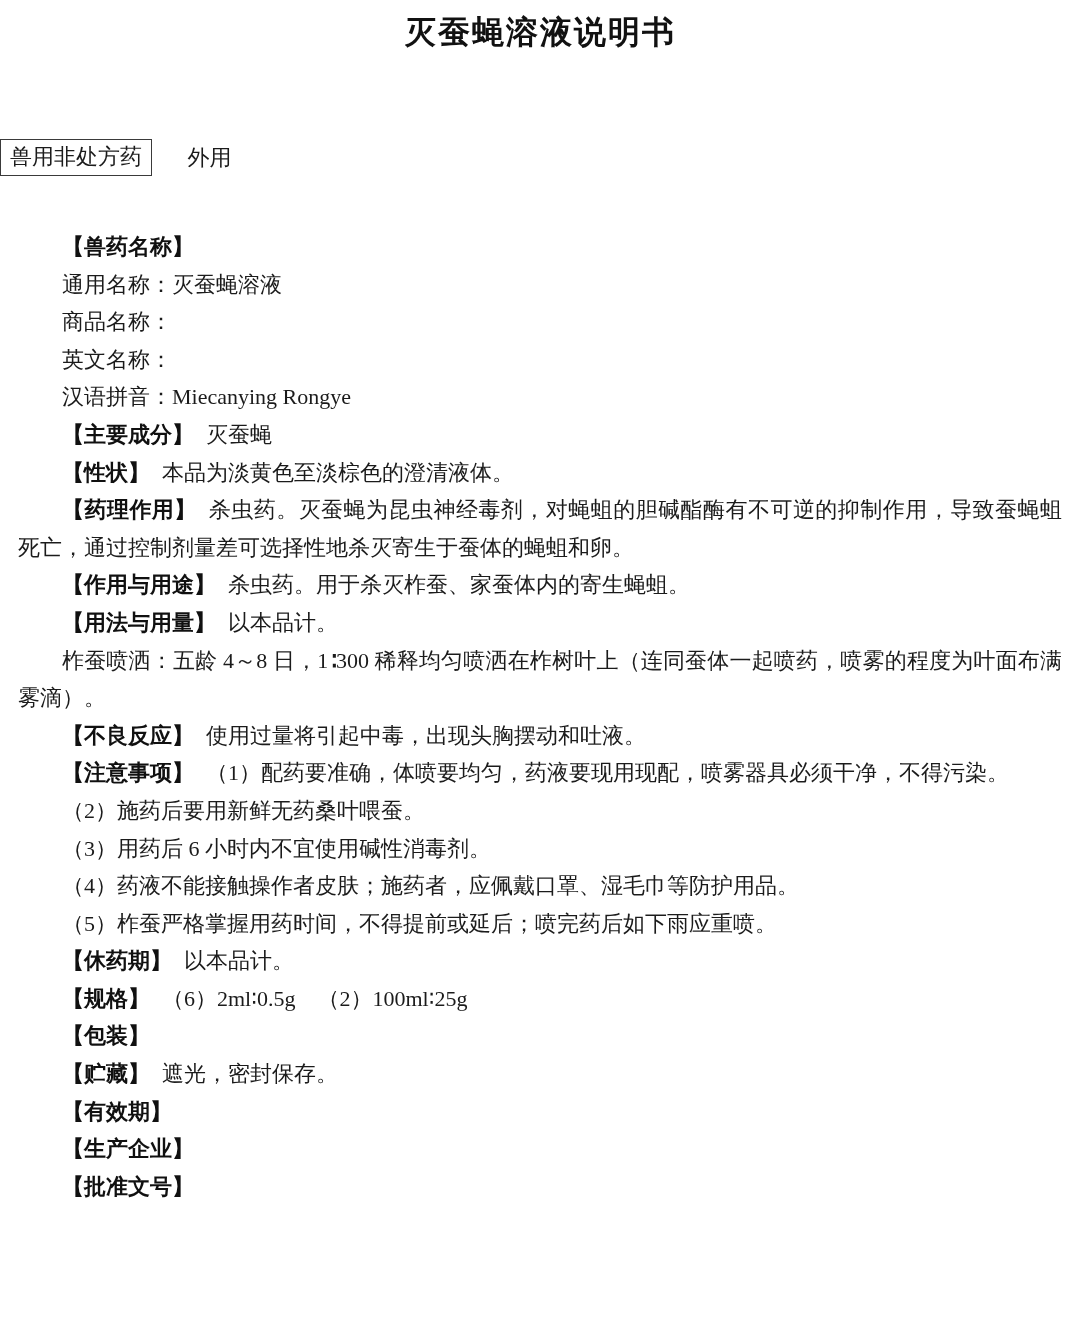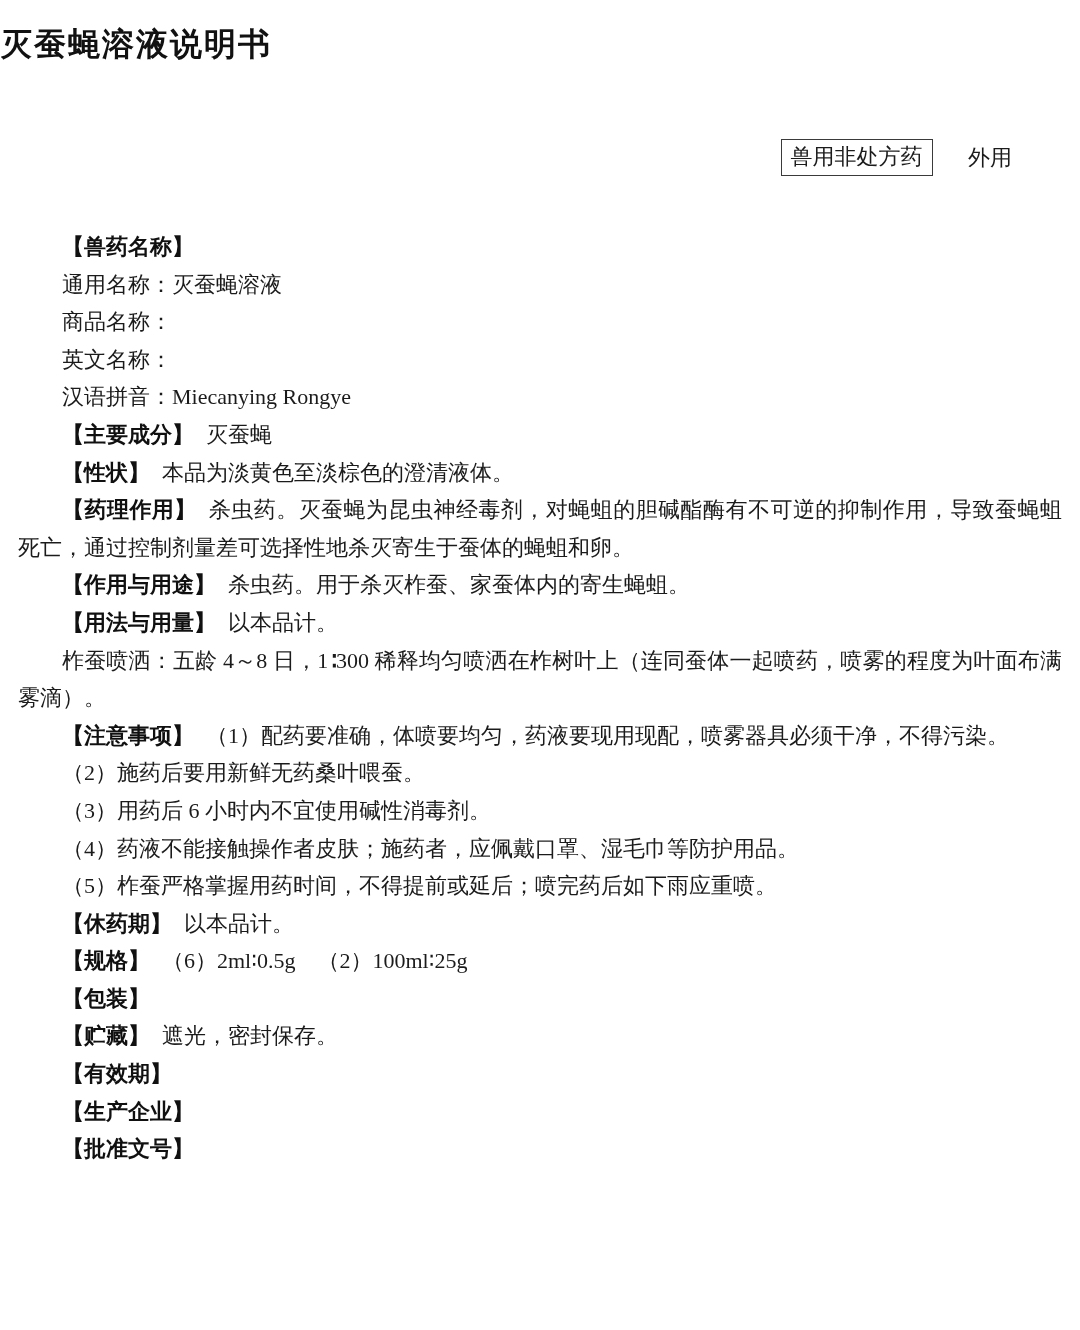--- a/index.html
+++ b/index.html
@@ -7,33 +7,33 @@
     position: relative;
     width: 1080px;
     height: 1330px;
     background: #ffffff;
     font-family: "Liberation Serif", "DejaVu Serif", serif;
     color: #1b1b1b;
     overflow: hidden;
   }
   .doc-title {
     margin: 0;
-    padding-top: 23px;
+    padding-top: 11px;
+    text-align: center;
     font-family: "Liberation Sans", "DejaVu Sans", sans-serif;
     font-weight: bold;
     font-size: 32px;
     letter-spacing: 2px;
     color: #111111;
   }
   .badge-row {
     position: absolute;
     top: 139px;
     left: 0;
     width: 1012px;
-    text-align: right;
     font-size: 22px;
     white-space: nowrap;
   }
   .badge-box {
     display: inline-block;
     border: 1px solid #3a3a3a;
     padding: 2px 9px 3px 9px;
     vertical-align: middle;
   }
   .badge-suffix {
@@ -80,20 +80,21 @@
     <p><span class="line-text">通用名称：灭蚕蝇溶液</span></p>
     <p><span class="line-text">商品名称：</span></p>
     <p><span class="line-text">英文名称：</span></p>
     <p><span class="line-text">汉语拼音：Miecanying Rongye</span></p>
     <p><span class="line-header">【主要成分】</span><span class="line-text">灭蚕蝇</span></p>
     <p><span class="line-header">【性状】</span><span class="line-text">本品为淡黄色至淡棕色的澄清液体。</span></p>
     <p><span class="line-header">【药理作用】</span><span class="line-text">杀虫药。灭蚕蝇为昆虫神经毒剂，对蝇蛆的胆碱酯酶有不可逆的抑制作用，导致蚕蝇蛆死亡，通过控制剂量差可选择性地杀灭寄生于蚕体的蝇蛆和卵。</span></p>
     <p><span class="line-header">【作用与用途】</span><span class="line-text">杀虫药。用于杀灭柞蚕、家蚕体内的寄生蝇蛆。</span></p>
     <p><span class="line-header">【用法与用量】</span><span class="line-text">以本品计。</span></p>
     <p><span class="line-text">柞蚕喷洒：五龄 4～8 日，1∶300 稀释均匀喷洒在柞树叶上（连同蚕体一起喷药，喷雾的程度为叶面布满雾滴）。</span></p>
+    <p><span class="line-header">【不良反应】</span><span class="line-text">使用过量将引起中毒，出现头胸摆动和吐液。</span></p>
     <p><span class="line-header">【注意事项】</span><span class="line-text">（1）配药要准确，体喷要均匀，药液要现用现配，喷雾器具必须干净，不得污染。</span></p>
     <p><span class="line-text">（2）施药后要用新鲜无药桑叶喂蚕。</span></p>
     <p><span class="line-text">（3）用药后 6 小时内不宜使用碱性消毒剂。</span></p>
     <p><span class="line-text">（4）药液不能接触操作者皮肤；施药者，应佩戴口罩、湿毛巾等防护用品。</span></p>
     <p><span class="line-text">（5）柞蚕严格掌握用药时间，不得提前或延后；喷完药后如下雨应重喷。</span></p>
     <p><span class="line-header">【休药期】</span><span class="line-text">以本品计。</span></p>
     <p><span class="line-header">【规格】</span><span class="line-text">（6）2ml∶0.5g　（2）100ml∶25g</span></p>
     <p><span class="line-header">【包装】</span><span class="line-text"></span></p>
     <p><span class="line-header">【贮藏】</span><span class="line-text">遮光，密封保存。</span></p>
     <p><span class="line-header">【有效期】</span><span class="line-text"></span></p>

